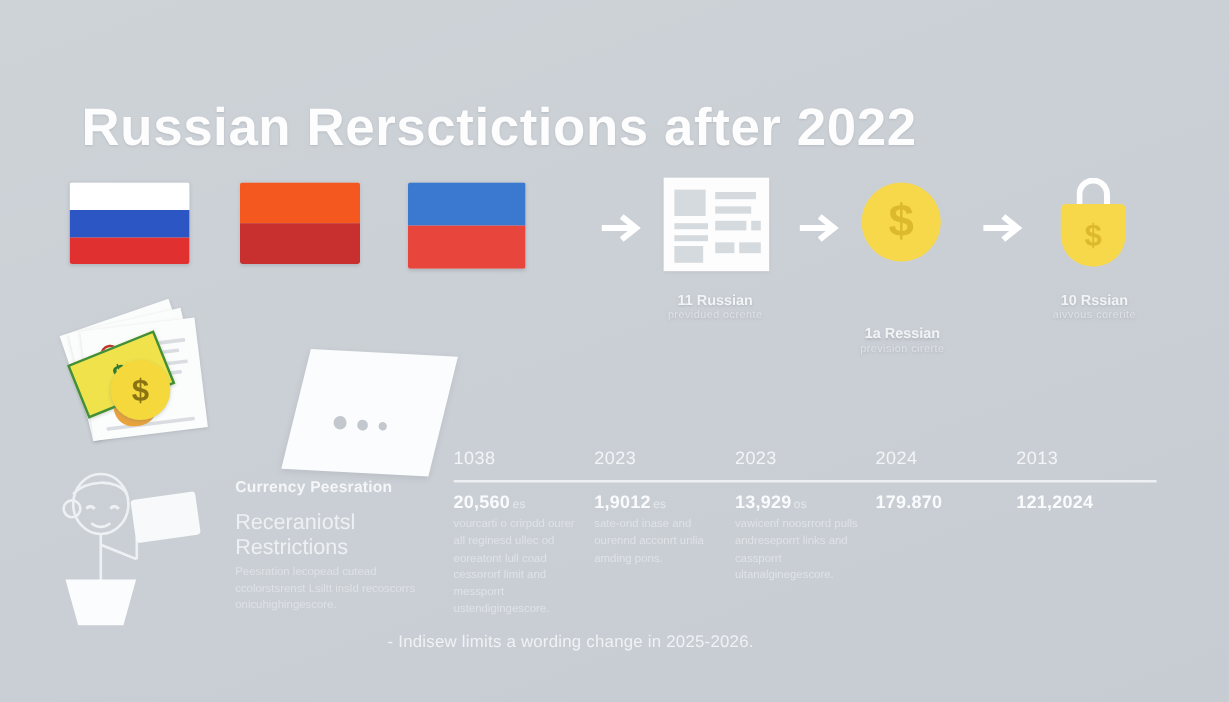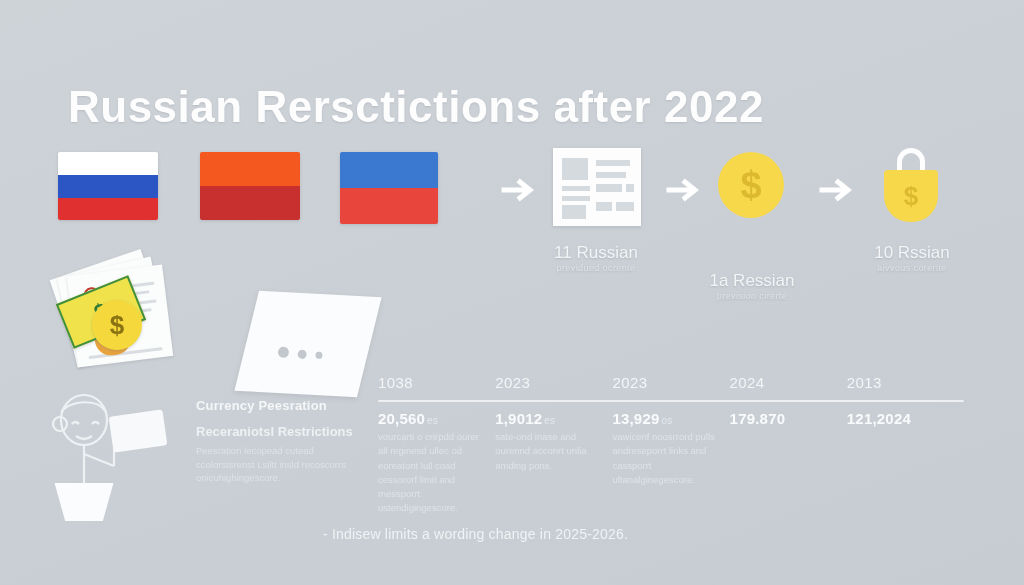--- a/index.html
+++ b/index.html
@@ -188,21 +188,21 @@
 
   
   .cap {
     position: absolute;
     width: 180px;
     text-align: center;
     color: #f2f4f6;
     text-shadow: 0 1px 2px rgba(150,157,164,0.5);
     filter: blur(0.35px);
   }
-  .cap .cap-main { font-size: 17px; font-weight: normal; line-height: 1.1; }
+  .cap .cap-main { font-size: 12px; font-weight: bold; line-height: 1.1; }
   .cap .cap-sub  { font-size: 9px; color: #dfe3e7; letter-spacing: 0.4px; text-align: center; }
   .cap-1 { left: 506px; top: 244px; }
   .cap-2 { left: 662px; top: 244px; margin-top: 28px; }
   .cap-3 { left: 822px; top: 244px; }
 
   
   .doc-stack {
     position: absolute;
     left: 62px;
     top: 262px;
@@ -318,22 +318,22 @@
     filter: blur(0.4px);
   }
   .side-head {
     font-size: 13px;
     font-weight: bold;
     color: #f4f6f8;
     letter-spacing: 0.2px;
     margin-bottom: 12px;
   }
   .side-sub {
-    font-size: 13px;
-    font-weight: bold;
+    font-size: 18px;
+    font-weight: normal;
     color: #eef1f3;
     line-height: 1.15;
     margin-bottom: 4px;
   }
   .side-body {
     font-size: 9.5px;
     color: #dee2e6;
     line-height: 1.45;
   }
 

